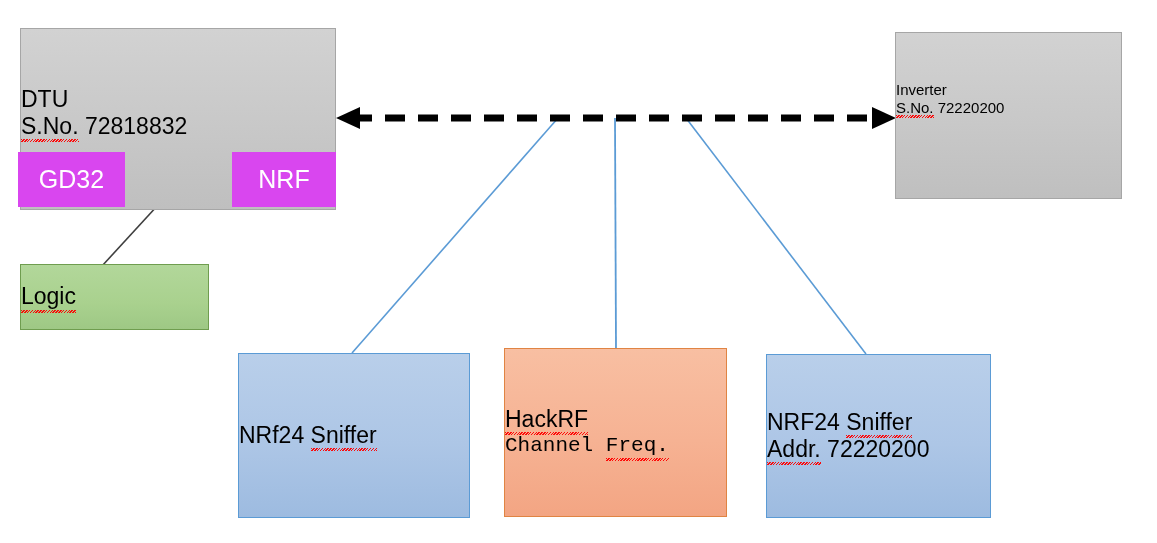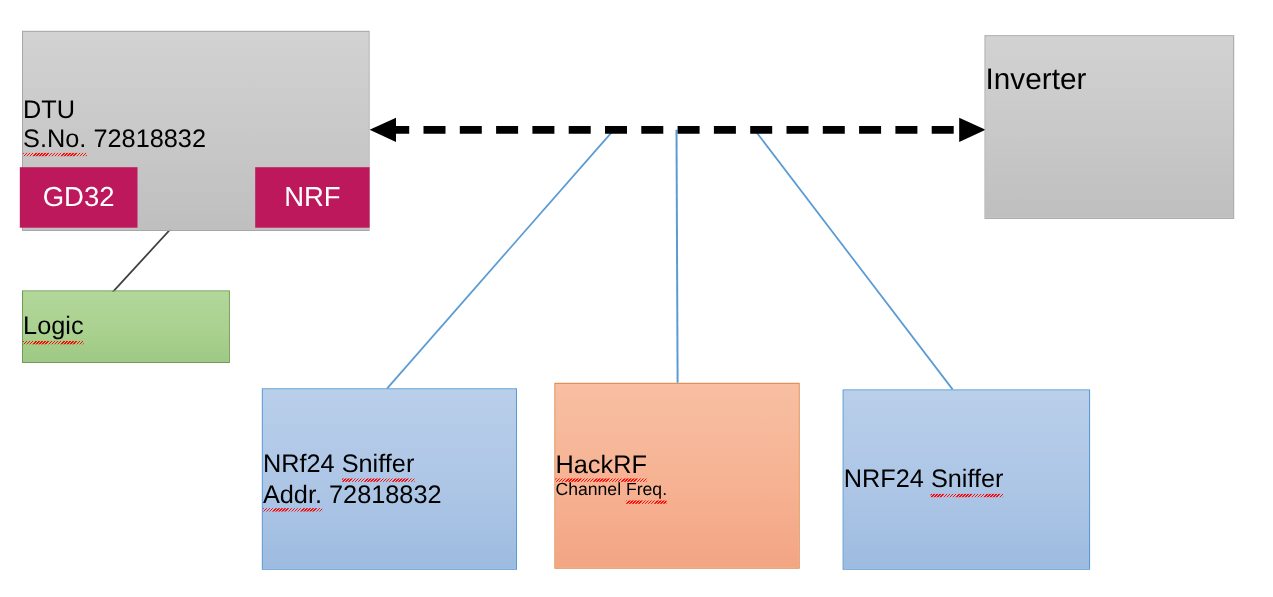--- a/index.html
+++ b/index.html
@@ -35,29 +35,29 @@
     color: #000000;
     font-size: 23px;
     justify-content: flex-start;
     padding-top: 57px;
   }
   #inverter-box {
     left: 895px; top: 32px; width: 227px; height: 167px;
     background: linear-gradient(to bottom, #d2d2d2 0%, #c8c8c8 55%, #bfbfbf 100%);
     border: 1px solid #a6a6a6;
     color: #000000;
-    font-size: 27px;
+    font-size: 15px;
     justify-content: flex-start;
-    padding-top: 24px;
+    padding-top: 48px;
   }
   
   .black-chip {
     position: absolute;
     box-sizing: border-box;
-    background: #be185d;
+    background: #d946ef;
     color: #ffffff;
     display: flex;
     align-items: center;
     justify-content: center;
     font-size: 25px;
   }
   #gd32-box { left: 18px; top: 152px; width: 107px; height: 55px; }
   #nrf-box  { left: 232px; top: 152px; width: 104px; height: 55px; text-align: right; }
 
   
@@ -79,22 +79,23 @@
   #sniffer-right { left: 766px; top: 354px; width: 225px; height: 164px; }
   #hackrf-box {
     left: 504px; top: 348px; width: 223px; height: 169px;
     background: linear-gradient(to bottom, #f8bfa2 0%, #f6b293 55%, #f3a583 100%);
     border: 1px solid #e08443;
     color: #000000;
     font-size: 23px;
   }
   .line2 { display: block; }
   .small-line {
-    font-size: 16px;
+    font-size: 21px;
     line-height: 1.25;
+    font-family: Liberation Mono, monospace;
   }
   
   .squiggle {
     position: relative;
     display: inline-block;
   }
   .squiggle::after {
     content: "";
     position: absolute;
     left: 0; right: 0; bottom: -2px;
@@ -153,29 +154,30 @@
   <div class="black-chip" id="nrf-box">
     <span>NRF</span>
   </div>
 
   <div class="box" id="logic-box">
     <span class="squiggle">Logic</span>
   </div>
 
   <div class="box" id="inverter-box">
     <span class="line2">Inverter</span>
+    <span class="line2"><span class="squiggle">S.No.</span> <span>72220200</span></span>
   </div>
 
   <div class="box sniffer-box" id="sniffer-left">
     <span class="line2"><span>NRf24</span> <span class="squiggle">Sniffer</span></span>
-    <span class="line2"><span class="squiggle">Addr.</span> <span>72818832</span></span>
   </div>
 
   <div class="box" id="hackrf-box">
     <span class="line2 squiggle">HackRF</span>
     <span class="line2 small-line"><span>Channel</span> <span class="squiggle">Freq.</span></span>
   </div>
 
   <div class="box sniffer-box" id="sniffer-right">
     <span class="line2"><span>NRF24</span> <span class="squiggle">Sniffer</span></span>
+    <span class="line2"><span class="squiggle">Addr.</span> <span>72220200</span></span>
   </div>
 
 </div>
 
 </body></html>

